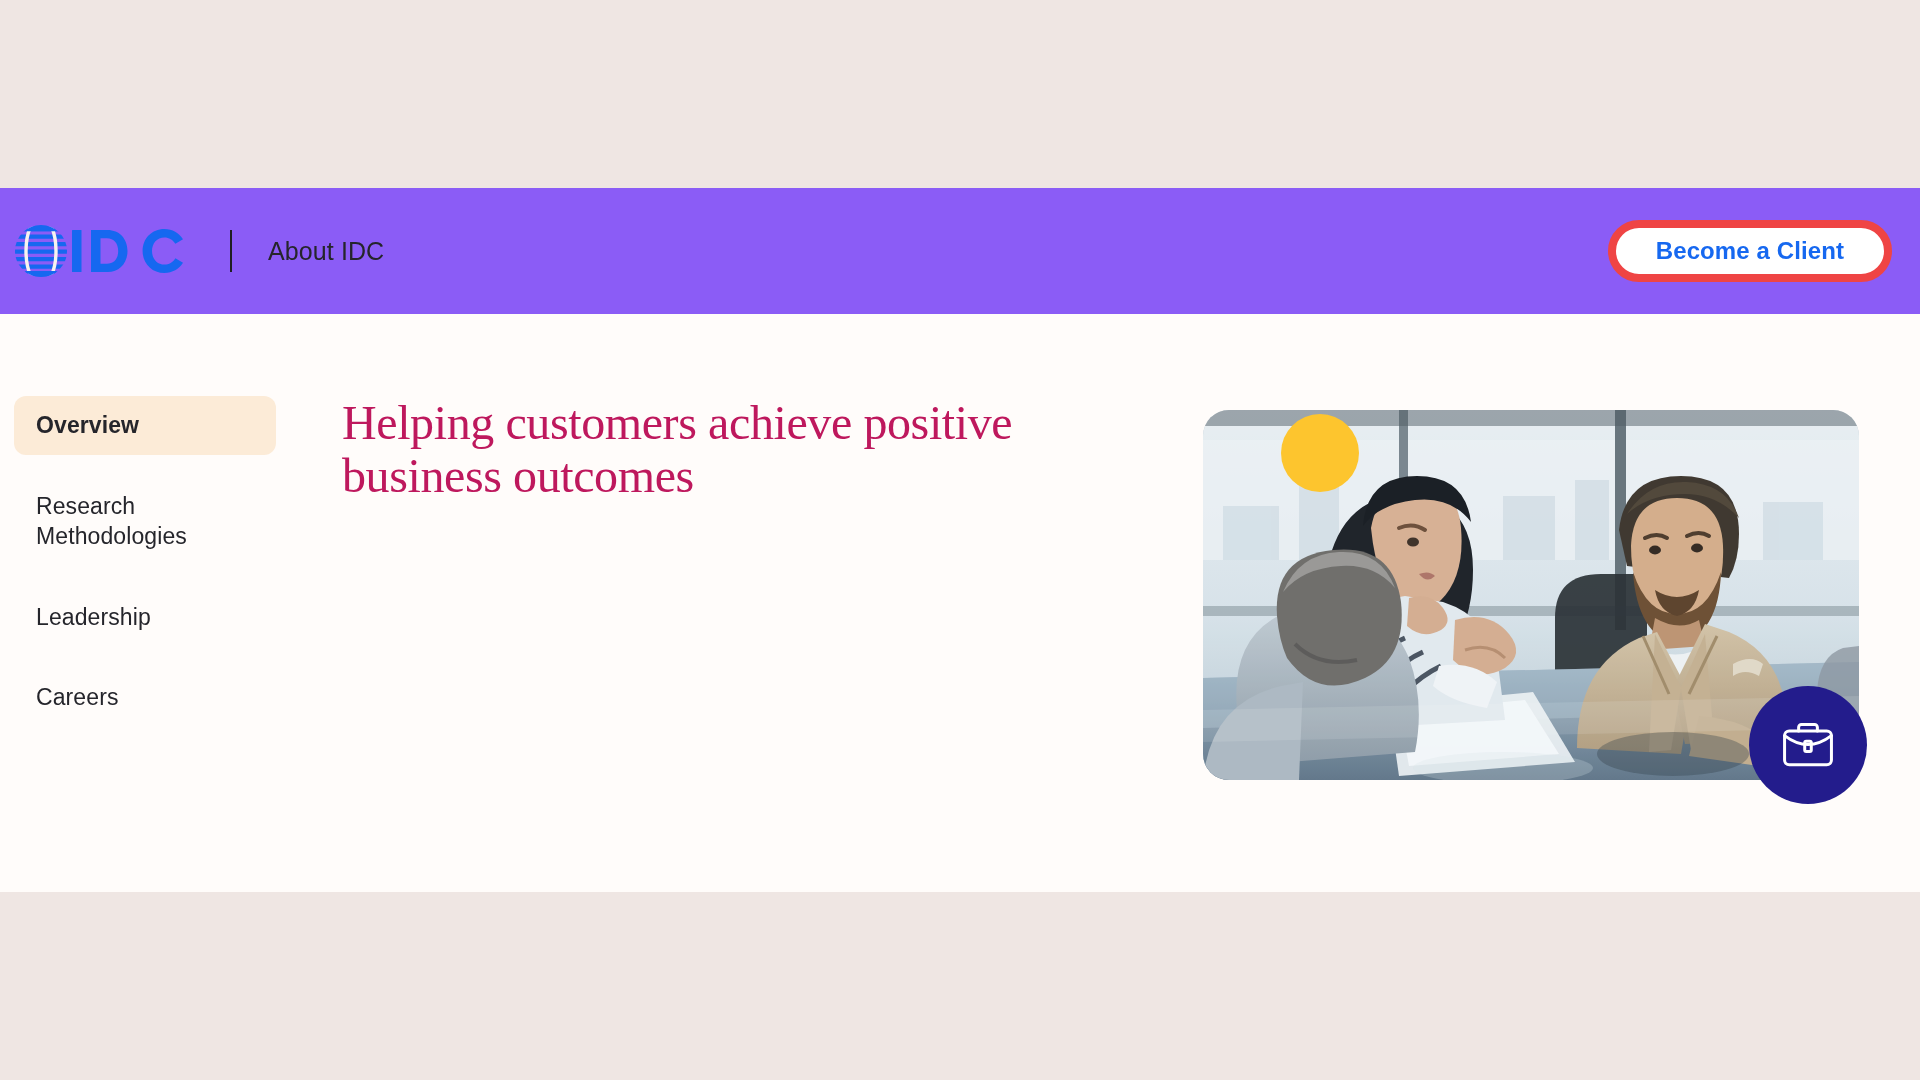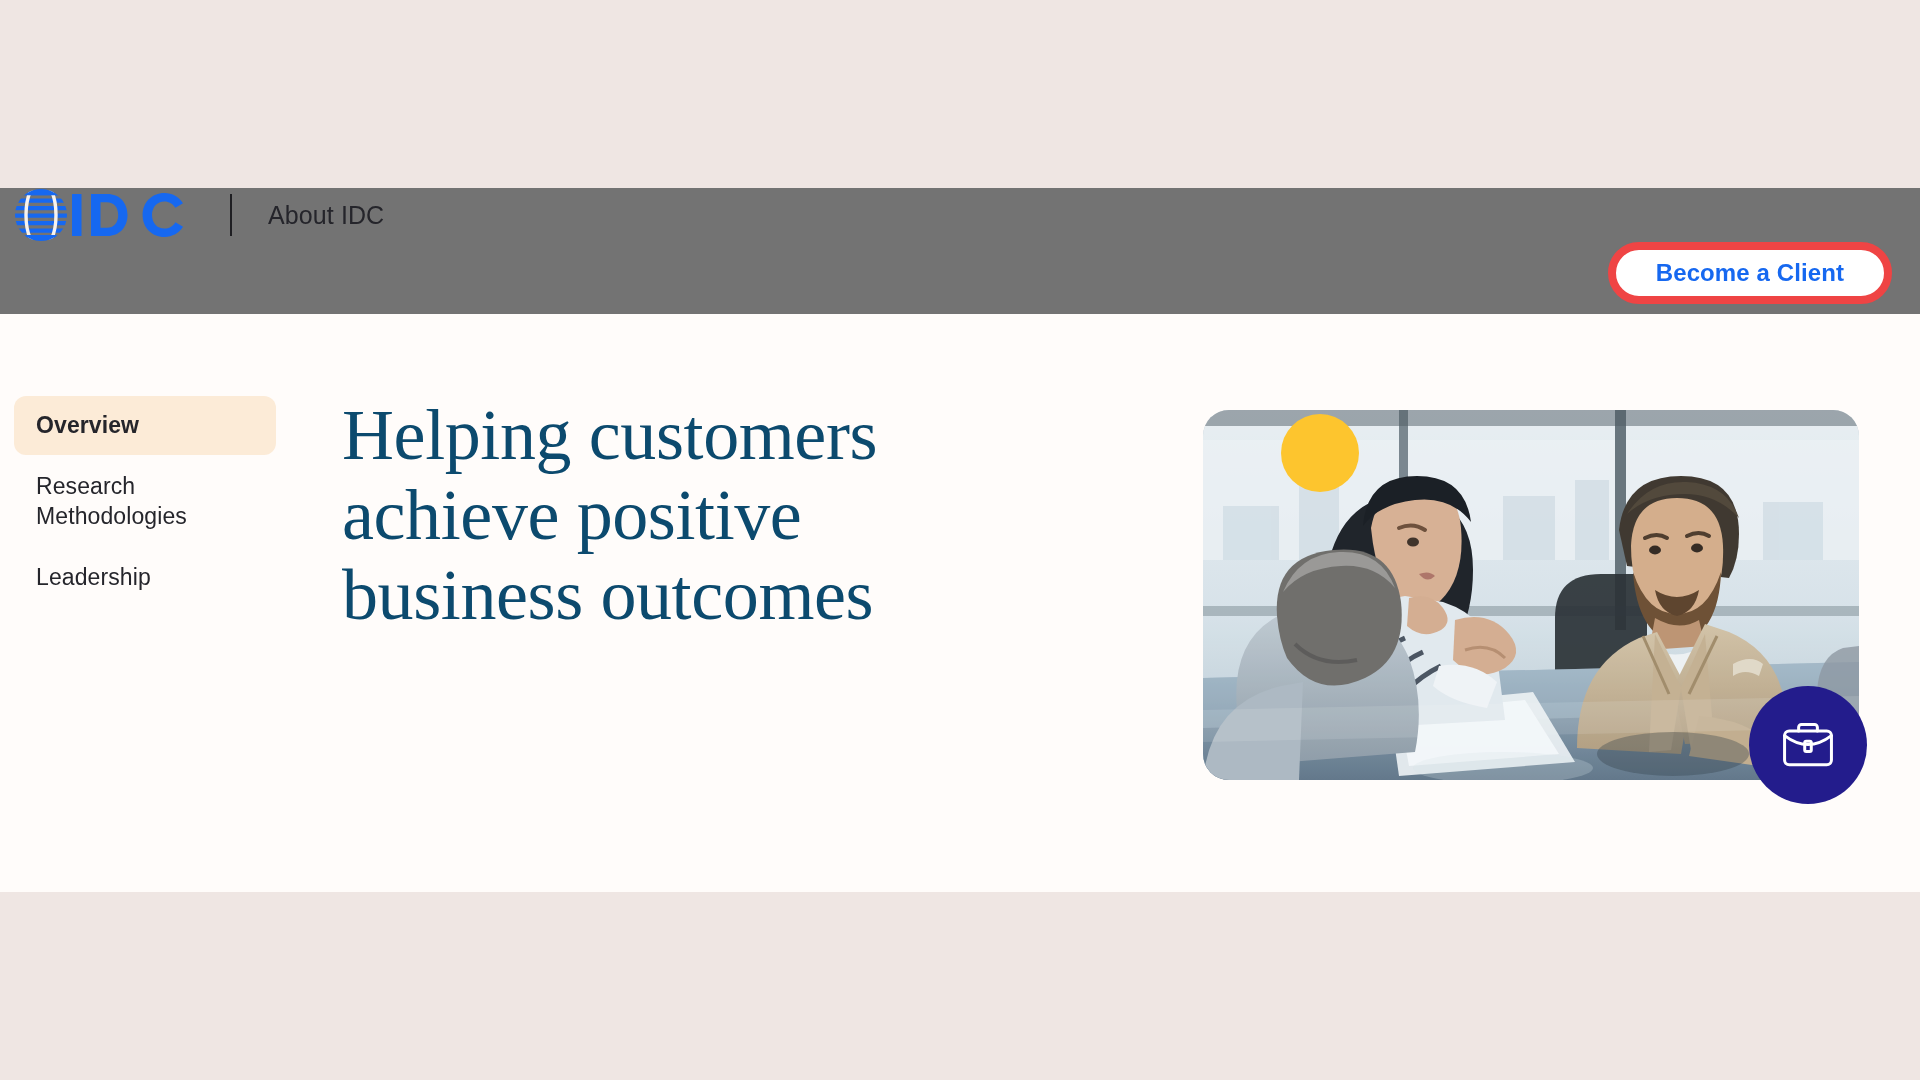--- a/index.html
+++ b/index.html
@@ -24,24 +24,23 @@
     background: #EFE6E3;
   }
 
   
   .site-header {
     position: absolute;
     left: 0;
     top: 188px;
     width: 1920px;
     height: 126px;
-    background: #737373;
-    display: flex;
-    align-items: flex-start;
-    flex-direction: column;
+    background: #8b5cf6;
+    display: flex;
+    align-items: center;
   }
 
   .header-left {
     display: flex;
     align-items: center;
     padding-left: 14px;
   }
 
   
   .logo-link {
@@ -127,21 +126,21 @@
     flex: 0 0 276px;
     padding-left: 14px;
   }
 
   .side-nav-item {
     display: block;
     font-size: 23px;
     color: #25252B;
     text-decoration: none;
     padding: 14px 0 14px 22px;
-    margin-bottom: 2px;
+    margin-bottom: 22px;
     border-radius: 12px;
     cursor: pointer;
     line-height: 1.33;
     letter-spacing: .1px;
   }
   .side-nav-item.is-active {
     background: #FCEBD7;
     font-weight: bold;
     width: 262px;
   }
@@ -149,23 +148,23 @@
   
   .hero-text {
     flex: 0 0 auto;
     width: 760px;
     padding-left: 66px;
   }
 
   .hero-title {
     font-family: "Liberation Serif", serif;
     font-weight: normal;
-    font-size: 72px;
+    font-size: 48px;
     line-height: 1.11;
-    color: #0c4a6e;
+    color: #be185d;
     letter-spacing: -0.4px;
     margin-bottom: 60px;
   }
 
   .hero-subtitle {
     font-size: 24px;
     line-height: 1.58;
     color: #25252B;
     max-width: 740px;
     letter-spacing: .05px;
@@ -277,20 +276,21 @@
     </div>
   </header>
 
   <main class="content-band">
     <div class="content-inner">
 
       <nav class="side-nav">
         <a class="side-nav-item is-active" href="#">Overview</a>
         <a class="side-nav-item" href="#">Research Methodologies</a>
         <a class="side-nav-item" href="#">Leadership</a>
+        <a class="side-nav-item" href="#">Careers</a>
       </nav>
 
       <div class="hero-text">
         <h1 class="hero-title">Helping customers achieve positive business outcomes</h1>
       </div>
 
     </div>
 
   </main>
 

